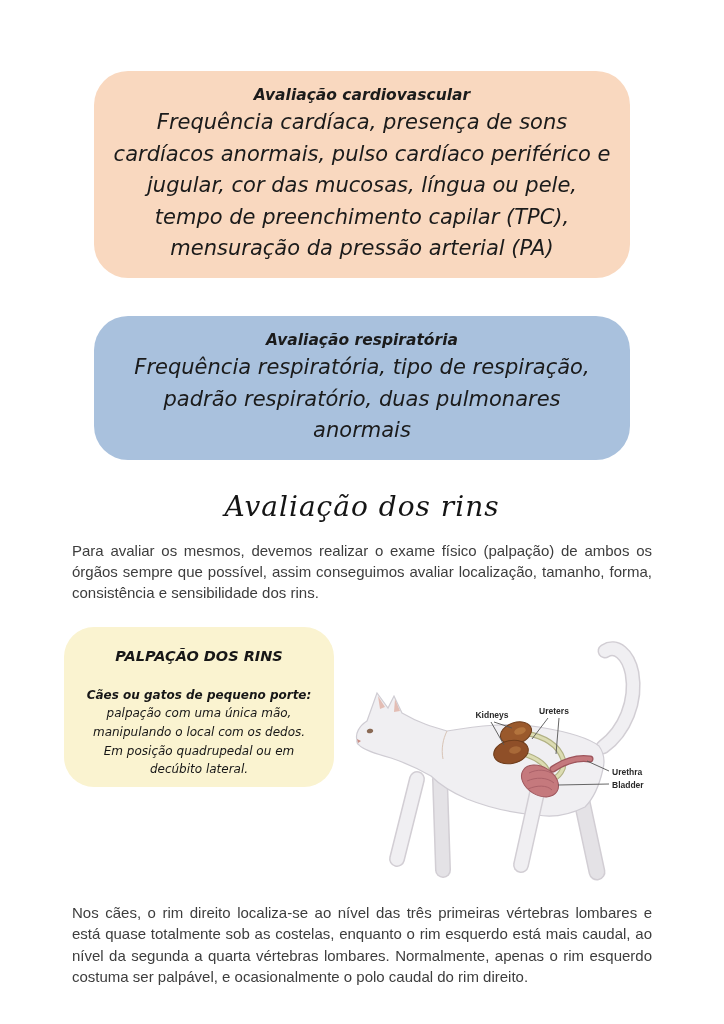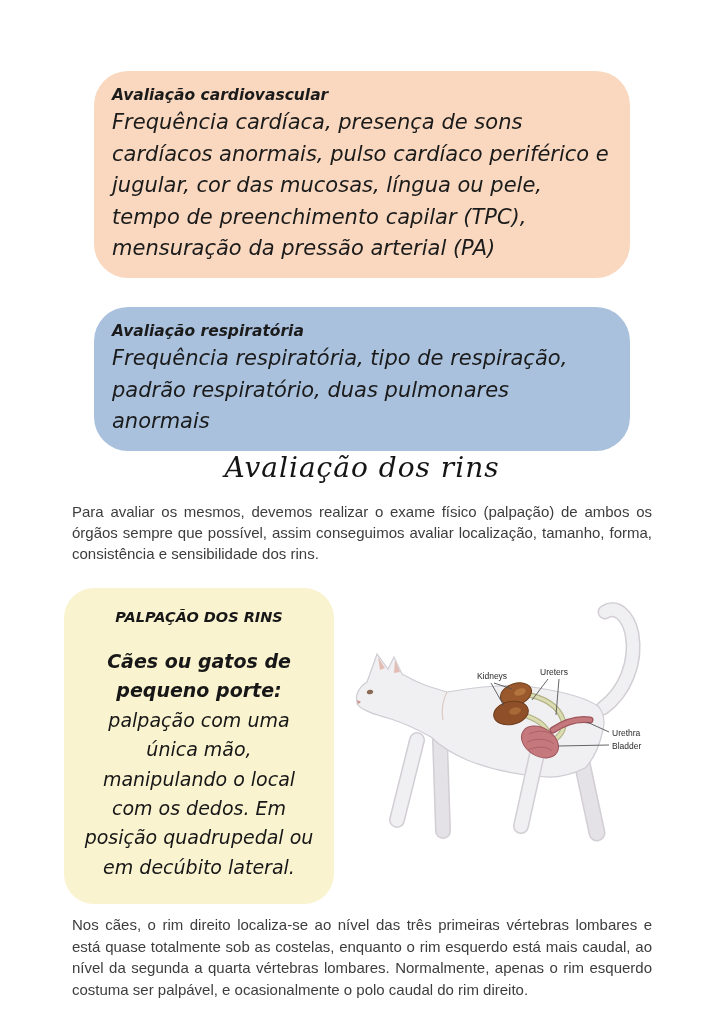--- a/index.html
+++ b/index.html
@@ -12,39 +12,40 @@
     overflow:hidden;
   }
   .page{position:relative;width:724px;height:1024px;}
 
   
   .card{
     width:500px;
     margin:0 auto;
     border-radius:34px;
     padding:13px 18px;
-    text-align:left;
+    text-align:center;
     color:#1b1b1b;
     font-family:"DejaVu Sans",sans-serif;
     font-style:italic;
   }
   .card.cardio{margin-top:71px;background:var(--card_cardio,#f9d8bf);}
-  .card.resp{margin-top:29px;background:var(--card_resp,#a9c1dd);}
+  .card.resp{margin-top:38px;background:var(--card_resp,#a9c1dd);}
   .card .card-title{
     font-weight:bold;
     font-size:15.5px;
     line-height:1.5;
   }
   .card .card-body{
     font-size:21px;
     line-height:1.5;
   }
 
   
   .script-heading{
+    margin-top:30px;
     text-align:center;
     font-family:"DejaVu Serif",serif;
     font-style:italic;
     font-size:28px;
     letter-spacing:1px;
     color:#141414;
   }
 
   
   .para{
@@ -67,36 +68,37 @@
   .palpation-row{
     width:596px;
     margin:23px auto 0;
     display:flex;
     align-items:flex-start;
   }
   .palpation-box{
     width:234px;
     background:var(--card_palpation,#faf3d0);
     border-radius:30px;
-    padding:21px 18px 22px;
+    padding:21px 18px 8px;
     text-align:center;
     font-family:"DejaVu Sans",sans-serif;
     font-style:italic;
     color:#171717;
     flex:0 0 auto;
   }
   .palpation-title{font-weight:bold;font-size:14.5px;}
-  .palpation-item{margin-top:22px;font-size:19px;line-height:1.55;}
+  .palpation-item{margin-top:22px;font-size:12px;line-height:1.55;}
   .palpation-item b{font-weight:bold;}
 
   .figure-wrap{
     flex:0 0 auto;
     margin-left:13px;
     width:310px;height:265px;
     position:relative;
+    font-weight:bold;
   }
   .figure-wrap svg{display:block;}
 </style>
 </head>
 <body>
 
 <div class="page">
 
   <div class="card cardio">
     <div class="card-title">Avaliação cardiovascular</div>

